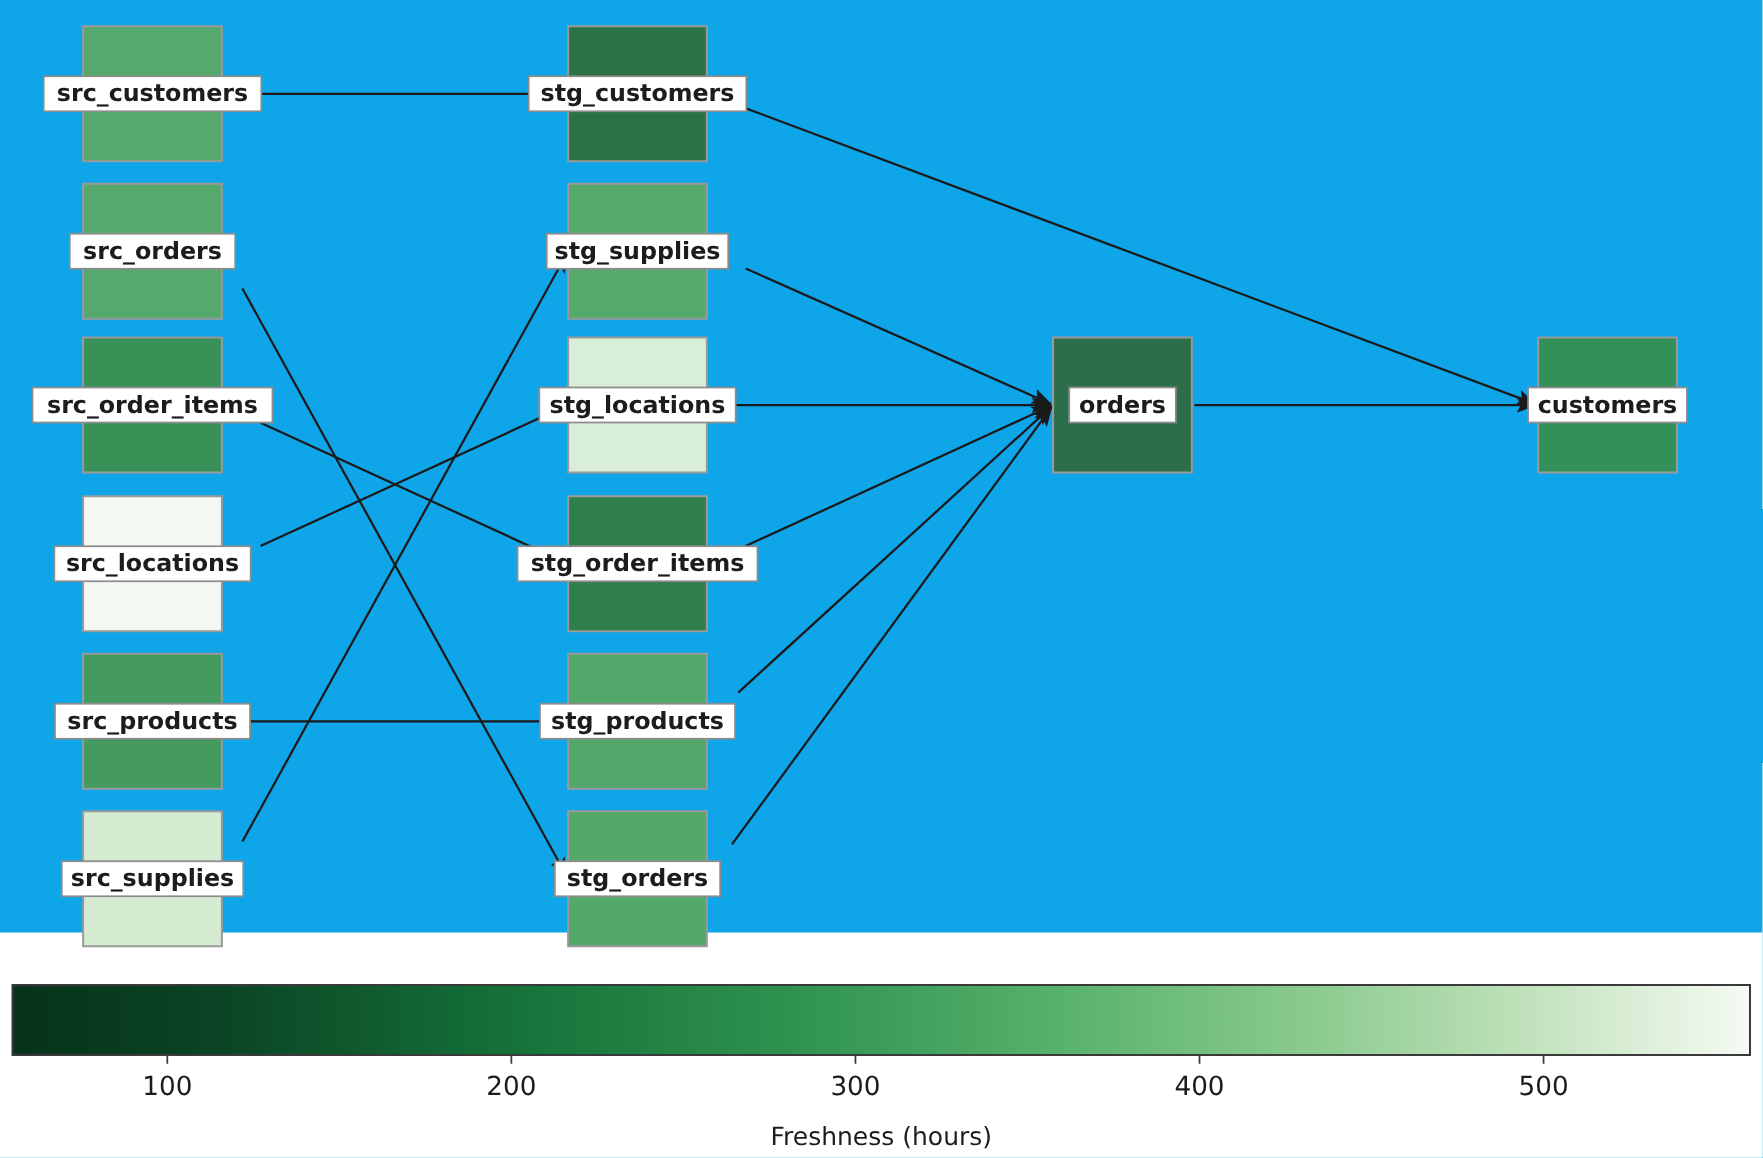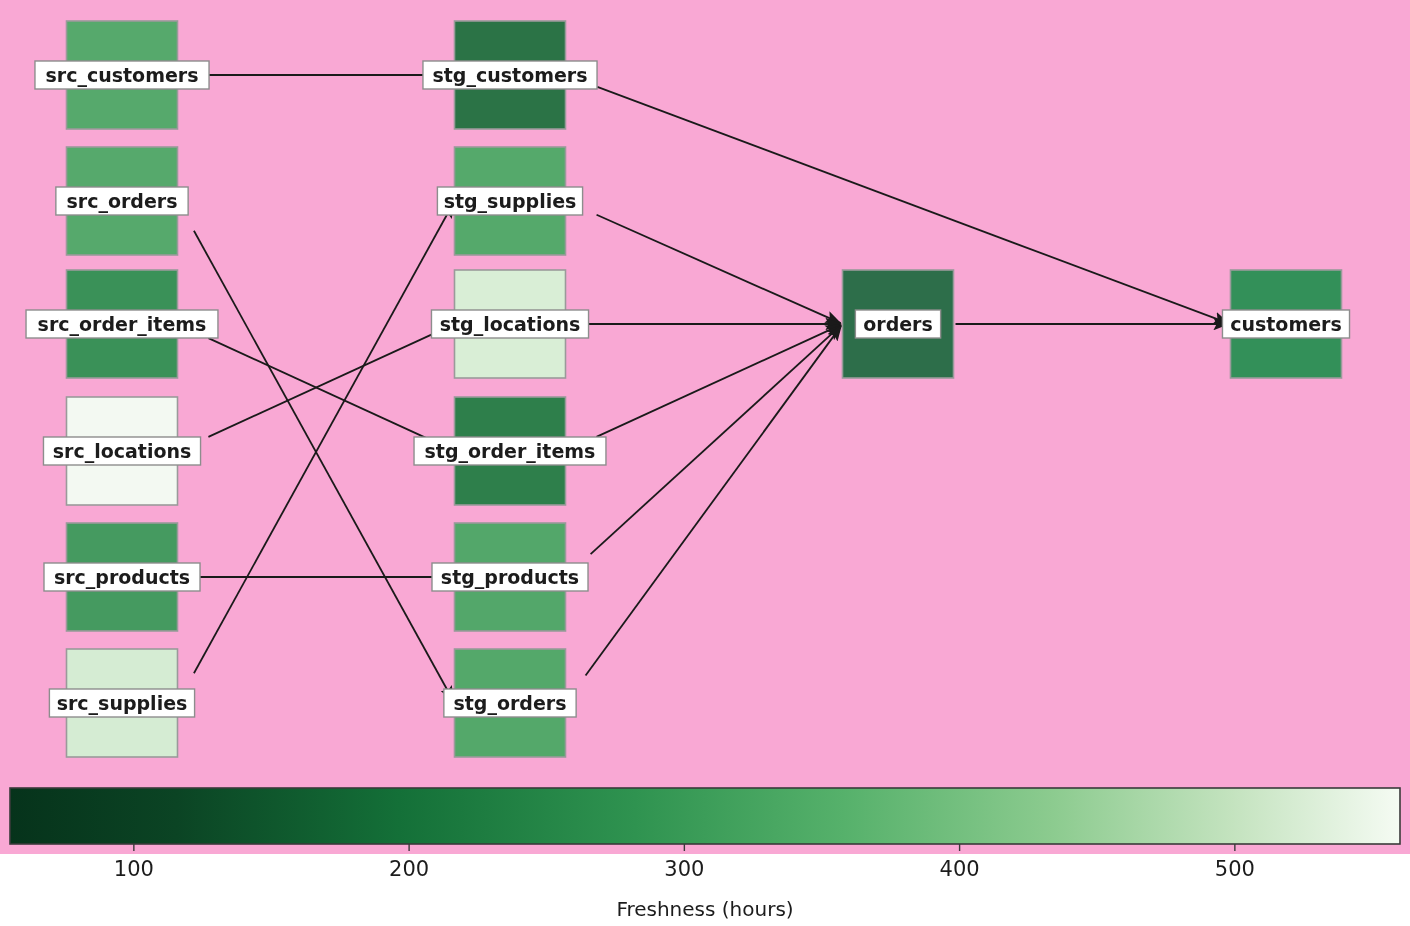--- a/index.html
+++ b/index.html
@@ -9,22 +9,22 @@
   }
   body {
     width: 1410px;
     height: 926px;
     font-family: "DejaVu Sans", sans-serif;
     overflow: hidden;
   }
   #stage {
     position: relative;
     width: 1410px;
-    height: 854px;
-    background: #f9a8d4;
+    height: 746px;
+    background: #0ea5e9;
   }
   svg.diagram {
     position: absolute;
     left: 0;
     top: 0;
     width: 1410px;
     height: 926px;
     display: block;
   }
   .node-rect {

